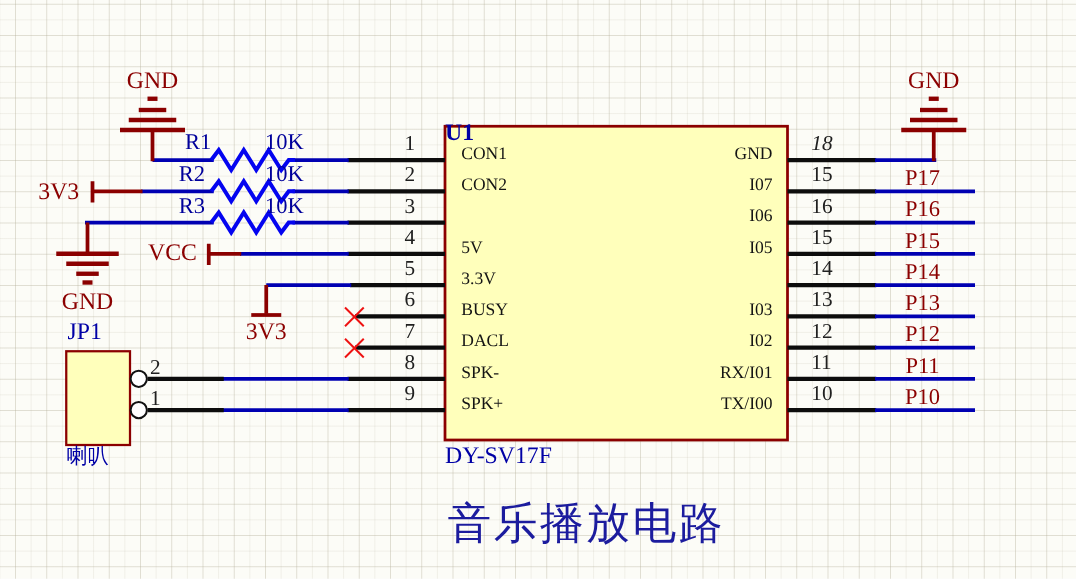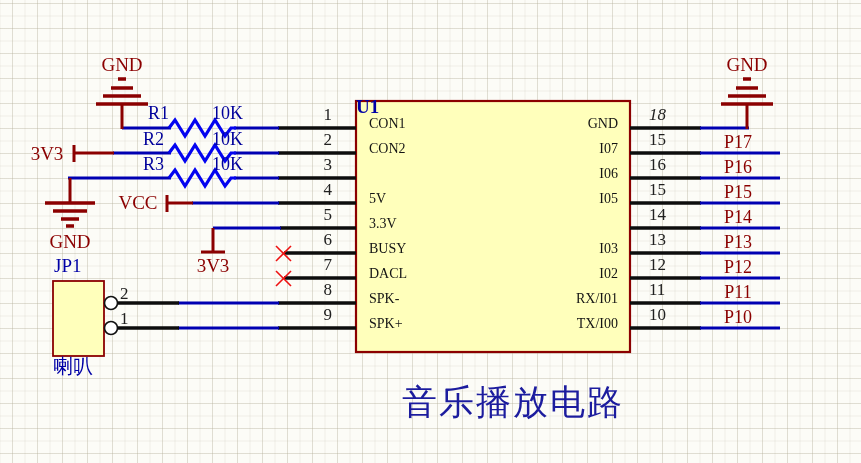--- a/index.html
+++ b/index.html
@@ -142,20 +142,21 @@
     </g>
 
     <g>
       <rect x="53" y="281" width="51" height="75" fill="#FFFFBB" stroke="#8B0000" stroke-width="1.8"></rect>
       <circle cx="111" cy="303" r="6.5" fill="#FFFFFF" stroke="#111111" stroke-width="1.6"></circle>
       <circle cx="111" cy="328" r="6.5" fill="#FFFFFF" stroke="#111111" stroke-width="1.6"></circle>
     </g>
   </svg>
 
   <span class="txt bluetxt" style="left:356px;top:97px;font-weight:bold;">U1</span>
+  <span class="txt bluetxt" style="left:356px;top:355px;">DY-SV17F</span>
 
   <span class="txt pinname" style="left:369px;top:117px;">CON1</span>
   <span class="txt pinname" style="left:369px;top:142px;">CON2</span>
   <span class="txt pinname" style="left:369px;top:192px;">5V</span>
   <span class="txt pinname" style="left:369px;top:217px;">3.3V</span>
   <span class="txt pinname" style="left:369px;top:242px;">BUSY</span>
   <span class="txt pinname" style="left:369px;top:267px;">DACL</span>
   <span class="txt pinname" style="left:369px;top:292px;">SPK-</span>
   <span class="txt pinname" style="left:369px;top:317px;">SPK+</span>
 
@@ -205,19 +206,19 @@
   <span class="txt navytxt" style="left:212px;top:155px;">10K</span>
 
   <span class="txt pwrtxt" style="left:96px;top:55px;width:52px;">GND</span>
   <span class="txt pwrtxt" style="left:721px;top:55px;width:52px;">GND</span>
   <span class="txt pwrtxt" style="left:44px;top:232px;width:52px;">GND</span>
   <span class="txt pwrtxt" style="left:26px;top:144px;width:42px;">3V3</span>
   <span class="txt pwrtxt" style="left:113px;top:193px;width:50px;">VCC</span>
   <span class="txt pwrtxt" style="left:192px;top:256px;width:42px;">3V3</span>
 
   <span class="txt bluetxt" style="left:54px;top:256px;">JP1</span>
-  <span class="txt bluetxt" style="left:53px;top:356px;font-size:20px;">喇叭</span>
+  <span class="txt bluetxt" style="left:53px;top:356px;font-size:17px;">喇叭</span>
   <span class="txt pinnum" style="left:120px;top:285px;">2</span>
   <span class="txt pinnum" style="left:120px;top:310px;">1</span>
 
-  <span class="txt" id="title" style="left:358px;top:385px;margin-left:44px;">音乐播放电路</span>
+  <span class="txt" id="title" style="left:358px;top:401px;">音乐播放电路</span>
 
 </div>
 
 </body></html>

